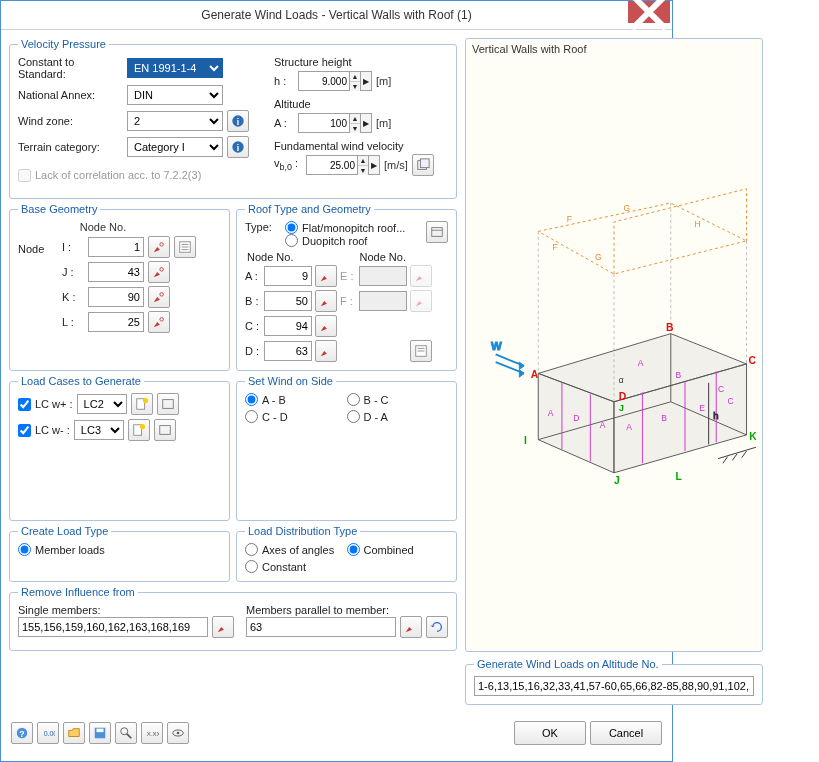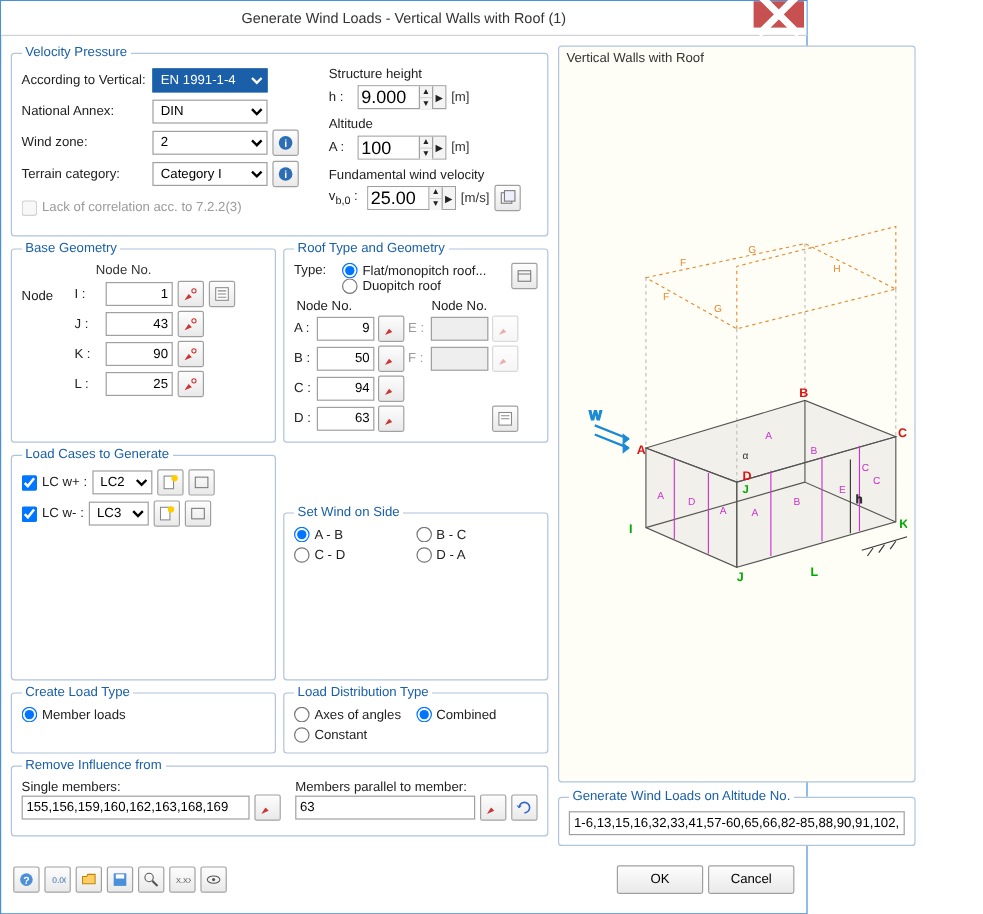--- a/index.html
+++ b/index.html
@@ -26,21 +26,21 @@
   select { font-family:inherit; font-size:11px; height:20px; border:1px solid #a0a0a0; background:#fff; box-sizing:border-box; padding:0 2px; }
   select.sel-std { width:96px; background:#1a5fa8; color:#fff; border:1px solid #1a5fa8; }
   select.sel-norm { width:96px; }
   select.sel-lc { width:50px; }
 
   input[type=text].num { width:56px; height:20px; text-align:right; padding:0 3px; border:1px solid #a0a0a0; font-family:inherit; font-size:11px; box-sizing:border-box; }
   input[type=text].wide { width:215px; height:20px; padding:0 3px; border:1px solid #a0a0a0; font-family:inherit; font-size:11px; box-sizing:border-box; }
   input[type=text].members { width:280px; height:20px; padding:0 3px; border:1px solid #a0a0a0; font-family:inherit; font-size:11px; box-sizing:border-box; }
 
   .spinner { display:inline-flex; align-items:stretch; border:1px solid #a0a0a0; height:20px; box-sizing:border-box; }
-  .spinner input { border:none; outline:none; width:46px; padding:0 2px; font-family:inherit; font-size:15px; }
+  .spinner input { border:none; outline:none; width:46px; text-align:right; padding:0 2px; font-family:inherit; font-size:10px; }
   .spinner .sp-btns { display:flex; flex-direction:column; border-left:1px solid #a0a0a0; }
   .spinner .sp-btns span { width:10px; height:9px; font-size:7px; line-height:9px; text-align:center; background:#f4f4f4; cursor:pointer; border-bottom:1px solid #ccc; }
   .spinner .sp-btns span:last-child { border-bottom:none; }
   .spinner .sp-big { width:10px; display:flex; align-items:center; justify-content:center; border-left:1px solid #a0a0a0; background:#f4f4f4; font-size:8px; cursor:pointer; }
 
   .iconbtn { width:22px; height:22px; border:1px solid #a0a0a0; background:linear-gradient(#fdfdfd,#e9e9e9); display:inline-flex; align-items:center; justify-content:center; cursor:pointer; border-radius:2px; box-sizing:border-box; }
   .iconbtn svg { width:14px; height:14px; }
 
   .chk { display:flex; align-items:center; gap:4px; }
   .chk input { margin:0; }
@@ -85,21 +85,21 @@
   </div>
 
   <div class="body">
     <div class="left-col">
 
       <fieldset class="group">
         <legend>Velocity Pressure</legend>
         <div class="vp-cols">
           <div class="vp-left">
             <div class="form-row">
-              <span class="lbl">According to Vertical:</span>
+              <span class="lbl">Constant to Standard:</span>
               <select class="sel-std"><option>EN 1991-1-4</option></select>
             </div>
             <div class="form-row">
               <span class="lbl">National Annex:</span>
               <select class="sel-norm"><option>DIN</option></select>
             </div>
             <div class="form-row">
               <span class="lbl">Wind zone:</span>
               <select class="sel-norm"><option>2</option></select>
               <span class="iconbtn">
@@ -350,21 +350,21 @@
                   <circle cx="12" cy="4" r="3" fill="#fc0"></circle>
                 </svg>
               </span>
             <span class="iconbtn">
                 <svg viewBox="0 0 16 16">
                   <rect x="2" y="3" width="12" height="10" fill="none" stroke="#777"></rect>
                 </svg>
               </span>
           </div>
         </fieldset>
-        <fieldset class="group" style="min-height:130px;margin-top:48px;">
+        <fieldset class="group" style="min-height:130px;">
           <legend>Set Wind on Side</legend>
           <div class="two-col-radio">
             <label class="rad">
                 <input type="radio" name="wind" checked="" style="">
                 <span>A - B</span>
               </label>
             <label class="rad">
                 <input type="radio" name="wind" style="">
                 <span>B - C</span>
               </label>

